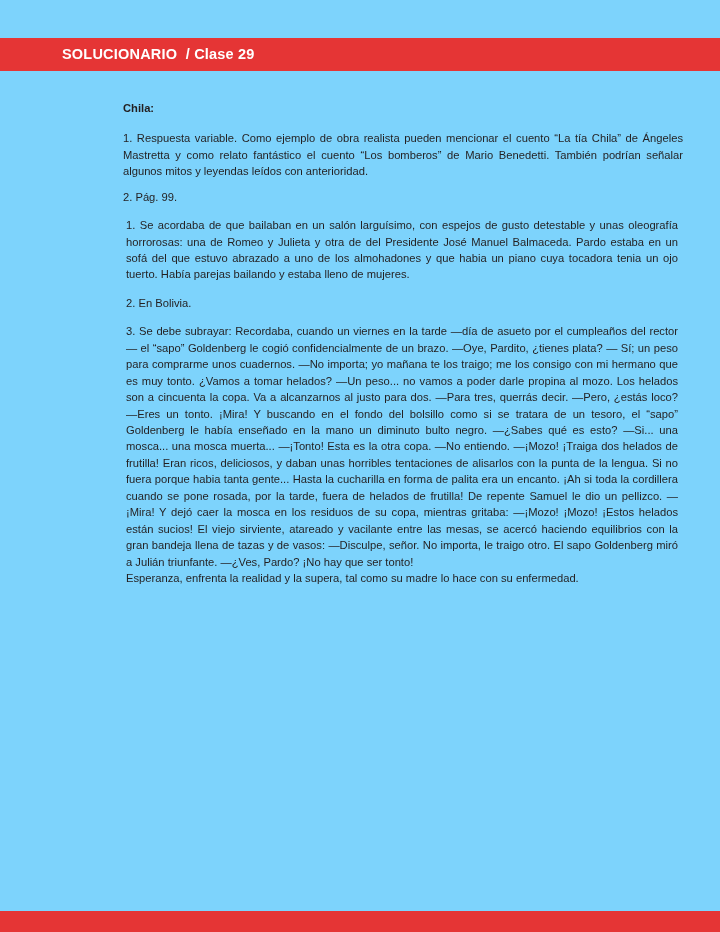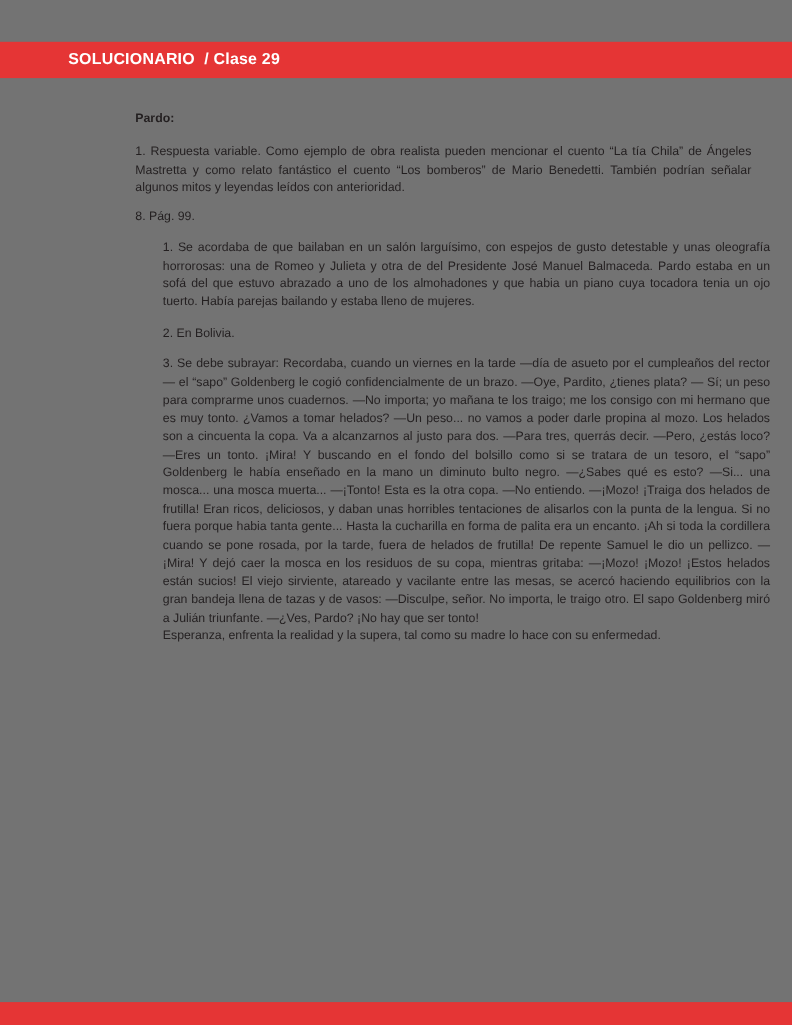--- a/index.html
+++ b/index.html
@@ -14,21 +14,21 @@
     position: relative;
     overflow: hidden;
     font-family: "Liberation Sans", sans-serif;
     color: #231f20;
     -webkit-font-smoothing: antialiased;
   }
 
   .page {
     position: absolute;
     inset: 0;
-    background: #737373;
+    background: #7dd3fc;
   }
 
   
   .header-band {
     position: absolute;
     left: 0;
     top: 38px;
     width: 720px;
     height: 33px;
     background: #e53535;
@@ -87,21 +87,21 @@
     color: #231f20;
     text-align: left;
   }
 
   .para-justify {
     text-align: justify;
     text-justify: inter-word;
   }
 
   .indent {
-    margin-left: 25px;
+    margin-left: 3px;
     width: 552px;
   }
 
   .sub-heading {
     font-size: 11.2px;
     font-weight: bold;
     line-height: 1.45;
     margin: 0 0 13px 8px;
     color: #231f20;
   }
@@ -117,26 +117,26 @@
 <body>
 
 <div class="page">
 
   <div class="header-band">
     <div class="header-title"><span class="sol">SOLUCIONARIO</span><span>  </span><span class="sep">/</span><span> </span><span class="clase">Clase 29</span></div>
   </div>
 
   <div class="content">
 
-    <div class="sec-heading">Pardo:</div>
+    <div class="sec-heading">Chila:</div>
 
     <div class="para para-justify gap-lg">1. Respuesta variable. Como ejemplo de obra realista pueden mencionar el cuento “La tía Chila” de Ángeles Mastretta y como relato fantástico el cuento “Los bomberos” de Mario Benedetti. También podrían señalar algunos mitos y leyendas leídos con anterioridad.</div>
 
 
-    <div class="para gap-sm">8. Pág. 99.</div>
+    <div class="para gap-sm">2. Pág. 99.</div>
 
 
     <div class="para para-justify indent gap-sm">1. Se acordaba de que bailaban en un salón larguísimo, con espejos de gusto detestable y unas oleografía horrorosas: una de Romeo y Julieta y otra de del Presidente José Manuel Balmaceda. Pardo estaba en un sofá del que estuvo abrazado a uno de los almohadones y que habia un piano cuya tocadora tenia un ojo tuerto. Había parejas bailando y estaba lleno de mujeres.</div>
 
     <div class="para indent gap-sm">2. En Bolivia.</div>
 
     <div class="para para-justify indent" style="margin-bottom:0;">3. Se debe subrayar: Recordaba, cuando un viernes en la tarde —día de asueto por el cumpleaños del rector— el “sapo” Goldenberg le cogió confidencialmente de un brazo. —Oye, Pardito, ¿tienes plata? — Sí; un peso para comprarme unos cuadernos. —No importa; yo mañana te los traigo; me los consigo con mi hermano que es muy tonto. ¿Vamos a tomar helados? —Un peso... no vamos a poder darle propina al mozo. Los helados son a cincuenta la copa. Va a alcanzarnos al justo para dos. —Para tres, querrás decir. —Pero, ¿estás loco? —Eres un tonto. ¡Mira! Y buscando en el fondo del bolsillo como si se tratara de un tesoro, el “sapo” Goldenberg le había enseñado en la mano un diminuto bulto negro. —¿Sabes qué es esto? —Si... una mosca... una mosca muerta... —¡Tonto! Esta es la otra copa. —No entiendo. —¡Mozo! ¡Traiga dos helados de frutilla! Eran ricos, deliciosos, y daban unas horribles tentaciones de alisarlos con la punta de la lengua. Si no fuera porque habia tanta gente... Hasta la cucharilla en forma de palita era un encanto. ¡Ah si toda la cordillera cuando se pone rosada, por la tarde, fuera de helados de frutilla! De repente Samuel le dio un pellizco. —¡Mira! Y dejó caer la mosca en los residuos de su copa, mientras gritaba: —¡Mozo! ¡Mozo! ¡Estos helados están sucios! El viejo sirviente, atareado y vacilante entre las mesas, se acercó haciendo equilibrios con la gran bandeja llena de tazas y de vasos: —Disculpe, señor. No importa, le traigo otro. El sapo Goldenberg miró a Julián triunfante. —¿Ves, Pardo? ¡No hay que ser tonto!</div>
 
     <div class="para indent tight-top" style="margin-top:0;">Esperanza, enfrenta la realidad y la supera, tal como su madre lo hace con su enfermedad.</div>
 

